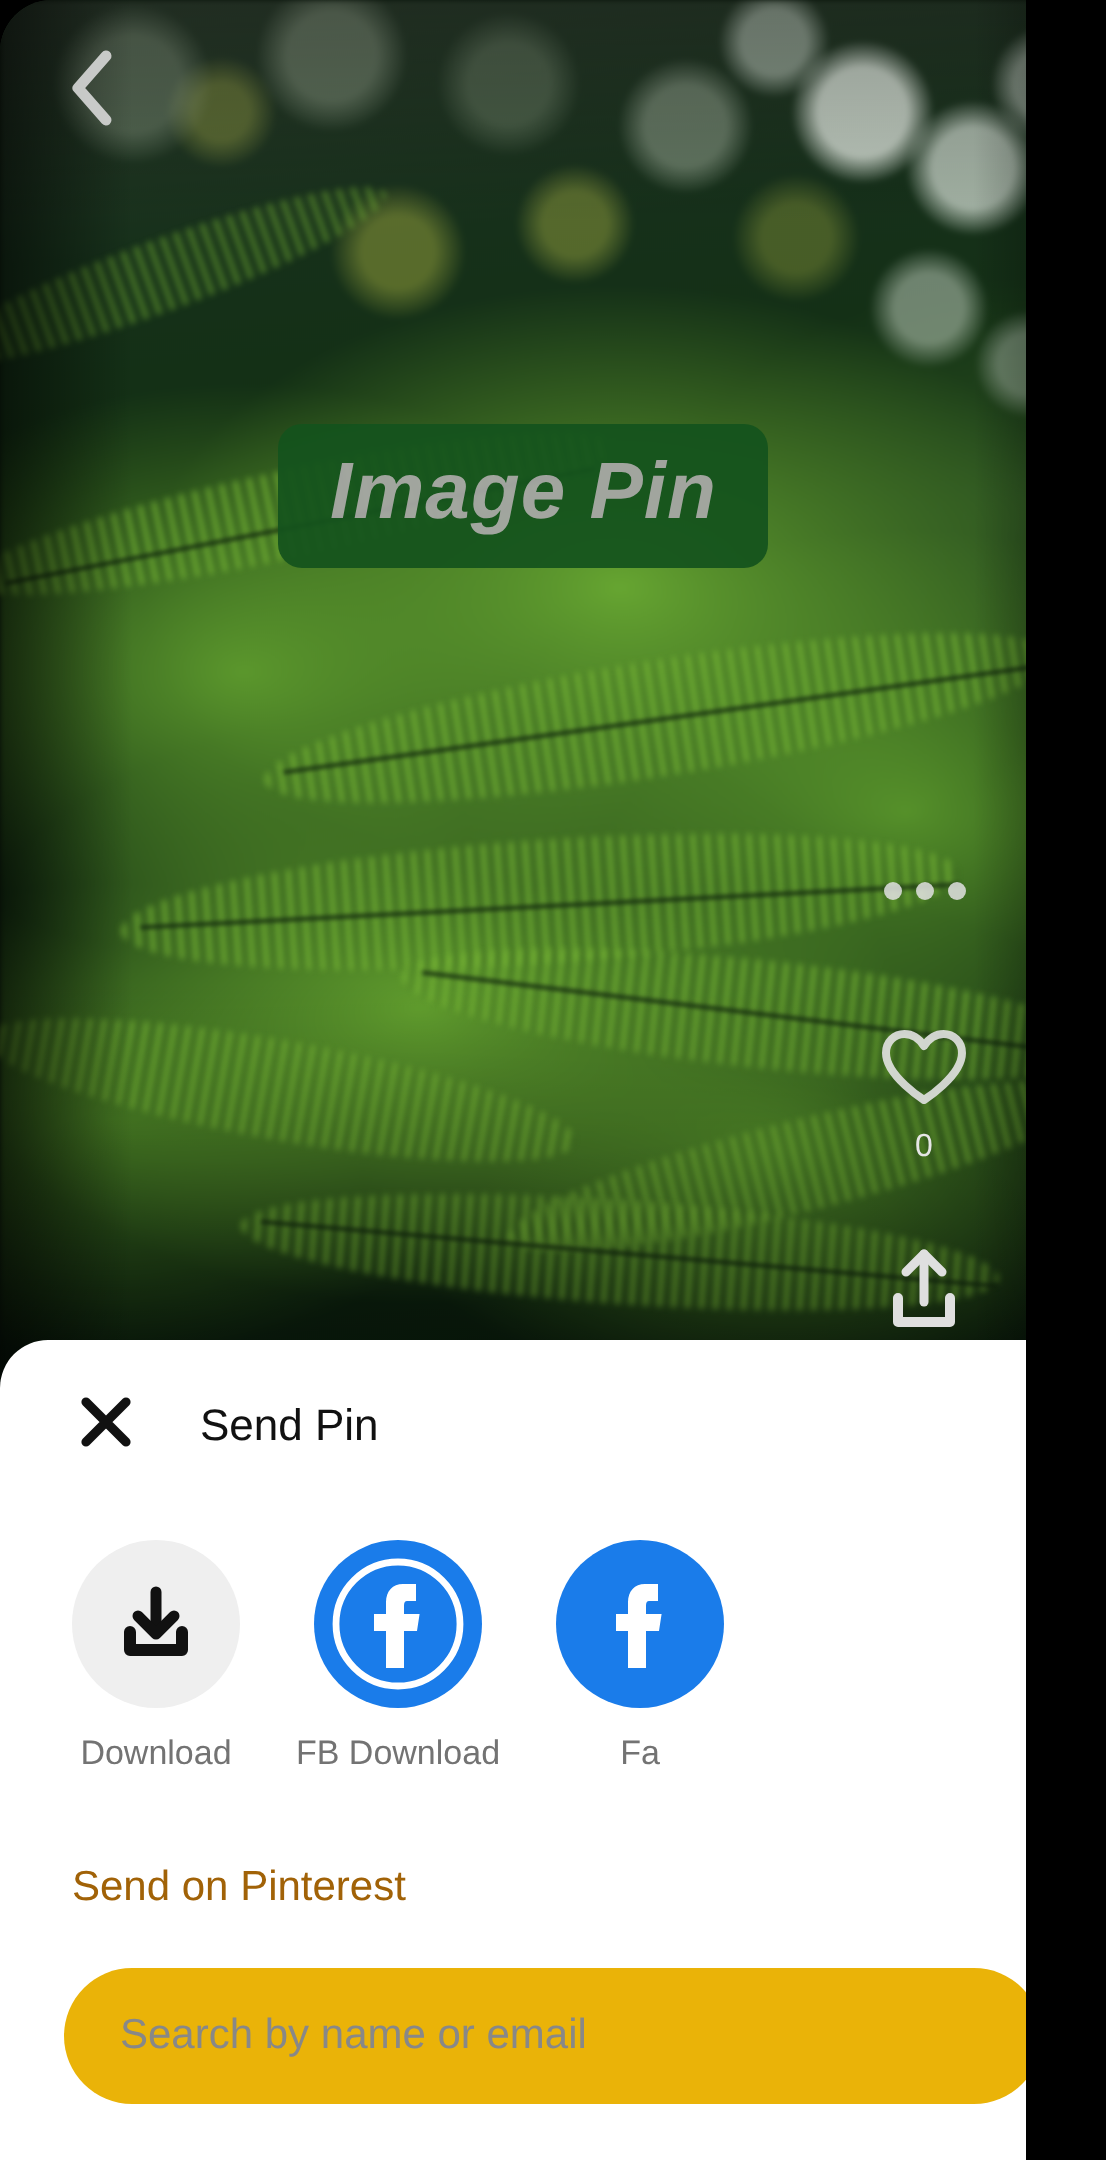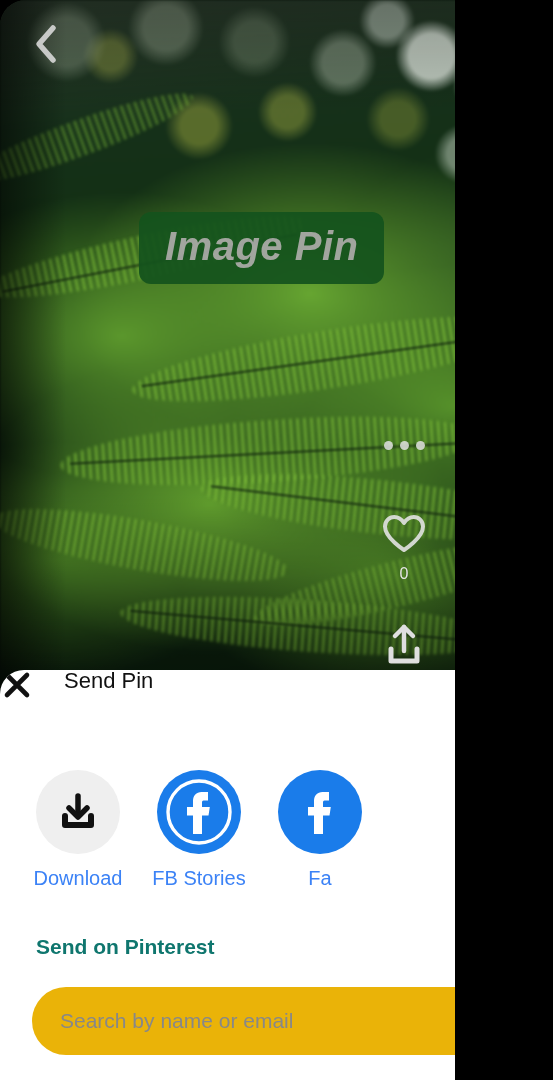--- a/index.html
+++ b/index.html
@@ -4,21 +4,21 @@
 <style>
   * { margin:0; padding:0; box-sizing:border-box; }
   html, body {
     width:553px; height:1080px;
     background:#000;
     font-family:"Liberation Sans", sans-serif;
     overflow:hidden;
   }
   #screen {
     position:relative;
-    width:455px; height:1080px;
+    width:513px; height:1080px;
     background:#000;
     overflow:hidden;
   }
 
   
   #pin-photo {
     position:absolute;
     left:0; top:0;
     width:553px; height:700px;
     border-radius:26px 26px 0 0;
@@ -151,22 +151,23 @@
   
   #send-sheet {
     position:absolute;
     left:0; top:670px;
     width:553px; height:410px;
     background:#fff;
     border-radius:24px 24px 0 0;
     overflow:hidden;
   }
   #sheet-header {
-    display:flex; 
+    display:flex; align-items:center;
     height:86px;
+    padding-left:36px;
   }
   #close-btn {
     width:34px; height:34px;
     display:flex; align-items:center; justify-content:center;
     cursor:pointer; flex:0 0 auto;
   }
   #sheet-title {
     margin-left:30px;
     font-size:22px;
     color:#111;
@@ -187,43 +188,43 @@
     display:flex; flex-direction:column; align-items:center;
     cursor:pointer;
   }
   .share-ico {
     width:84px; height:84px; border-radius:50%;
     display:flex; align-items:center; justify-content:center;
     position:relative; overflow:hidden;
   }
   .share-label {
     margin-top:14px;
-    font-size:20px;
-    color:#3b82f6;
+    font-size:17px;
+    color:#737373;
     white-space:nowrap;
     line-height:1;
   }
   .ico-download { background:#efefef; }
   .ico-ig-stories {
     background:
       radial-gradient(circle at 28% 96%, #fbc94b 0%, #f79234 22%, #ef4a50 45%, #d9308b 66%, #9b35c4 86%, #7b3fd4 100%);
   }
   .ico-fb { background:#1a7cea; }
   .ico-instagram {
     background:
       radial-gradient(circle at 26% 98%, #ffd352 0%, #f98a36 20%, #f14e4e 42%, #dc2d8e 64%, #9a36c6 86%, #7b3fd4 100%);
   }
   .ico-facebook { background:#1a7cea; }
 
   
   #send-on-heading {
     margin:48px 0 0 36px;
     font-size:21px;
-    font-weight:bold;
-    color:#0f766e;
+    font-weight:normal;
+    color:#a16207;
     line-height:1;
   }
   #search-field {
     margin:30px 0 0 32px;
     width:489px; height:68px;
     background:#eab308;
     border:none;
     border-radius:34px;
     padding:0 28px;
     font-family:"Liberation Sans", sans-serif;
@@ -321,21 +322,21 @@
       </div>
 
 
       <div class="share-item">
         <div class="share-ico ico-fb">
           <svg width="72" height="72" viewBox="0 0 72 72" fill="none">
             <circle cx="36" cy="36" r="31" stroke="#fff" stroke-width="3.4"></circle>
             <path d="M40.5 24.5 H45 V16 H38.5 C33.3 16 30 19.6 30 25 V31 H24 V39.5 H30 V58 H39 V39.5 H45.5 L46.8 31 H39 V26.6 C39 25.3 39.6 24.5 40.5 24.5 Z" fill="#fff"></path>
           </svg>
         </div>
-        <div class="share-label">FB Stories</div>
+        <div class="share-label">FB Download</div>
       </div>
 
 
       <div class="share-item">
         <div class="share-ico ico-facebook">
           <svg width="72" height="72" viewBox="0 0 72 72" fill="none">
             <path d="M40.5 24.5 H45 V16 H38.5 C33.3 16 30 19.6 30 25 V31 H24 V39.5 H30 V58 H39 V39.5 H45.5 L46.8 31 H39 V26.6 C39 25.3 39.6 24.5 40.5 24.5 Z" fill="#fff"></path>
           </svg>
         </div>
         <div class="share-label">Fa</div>

